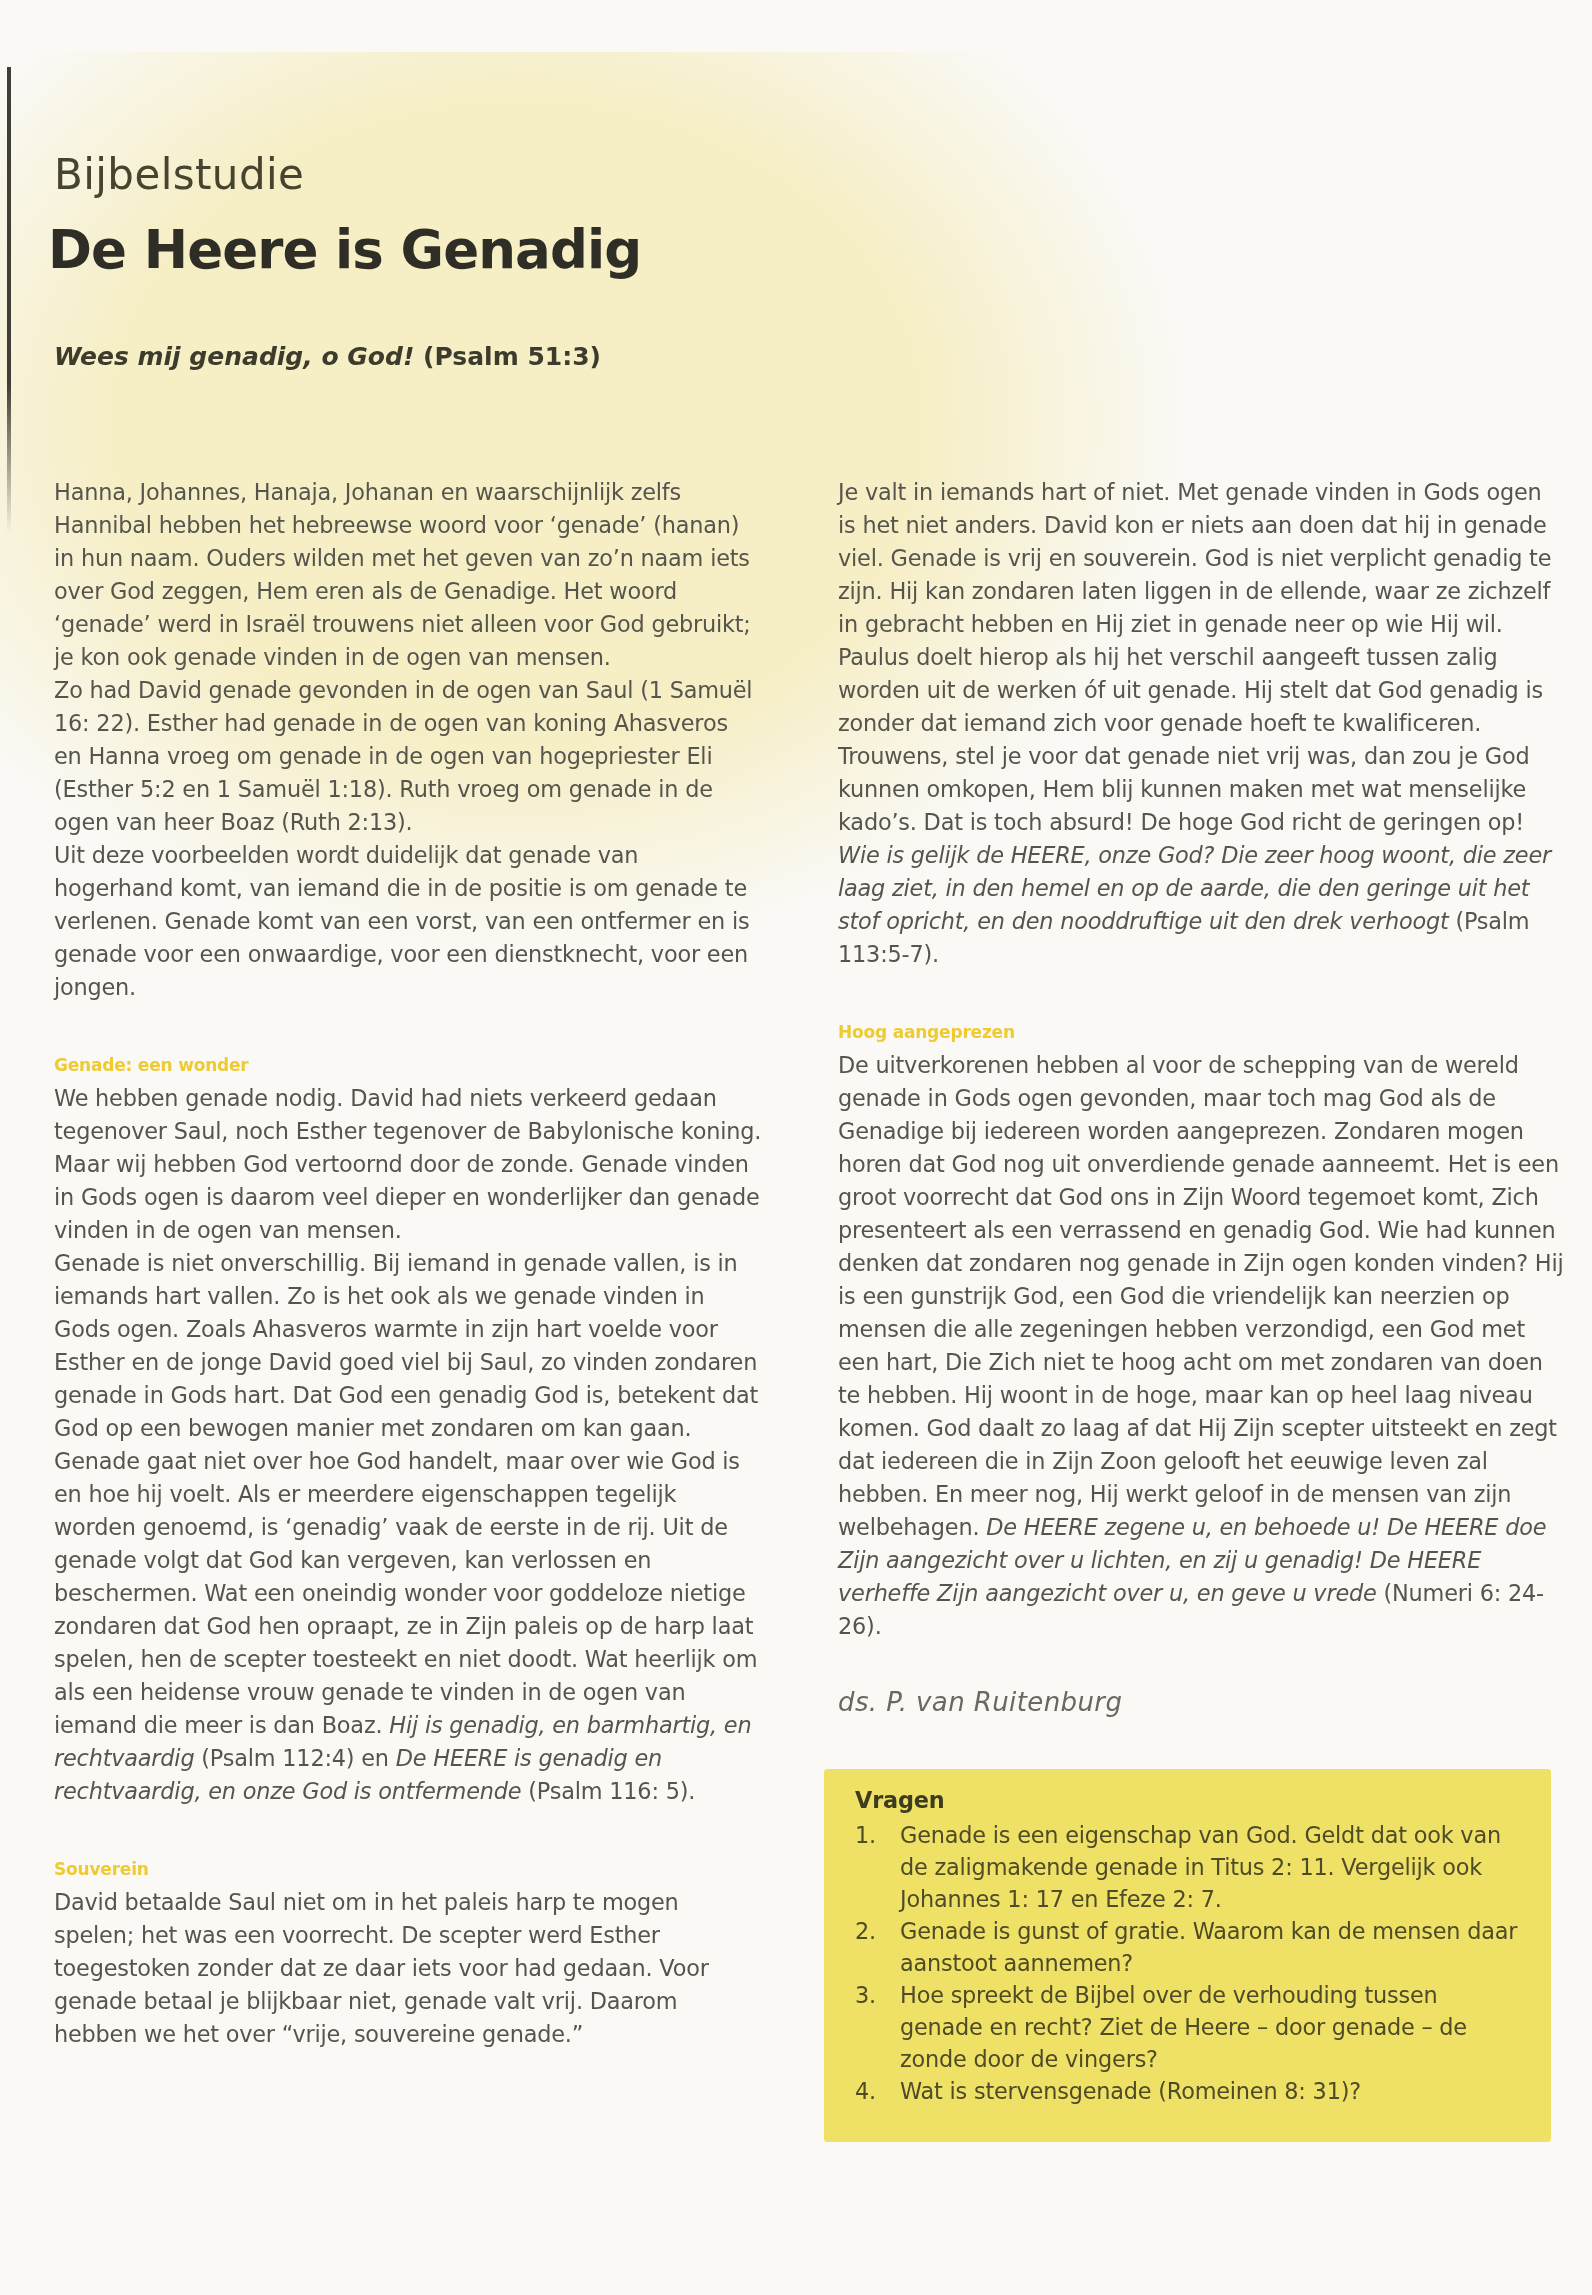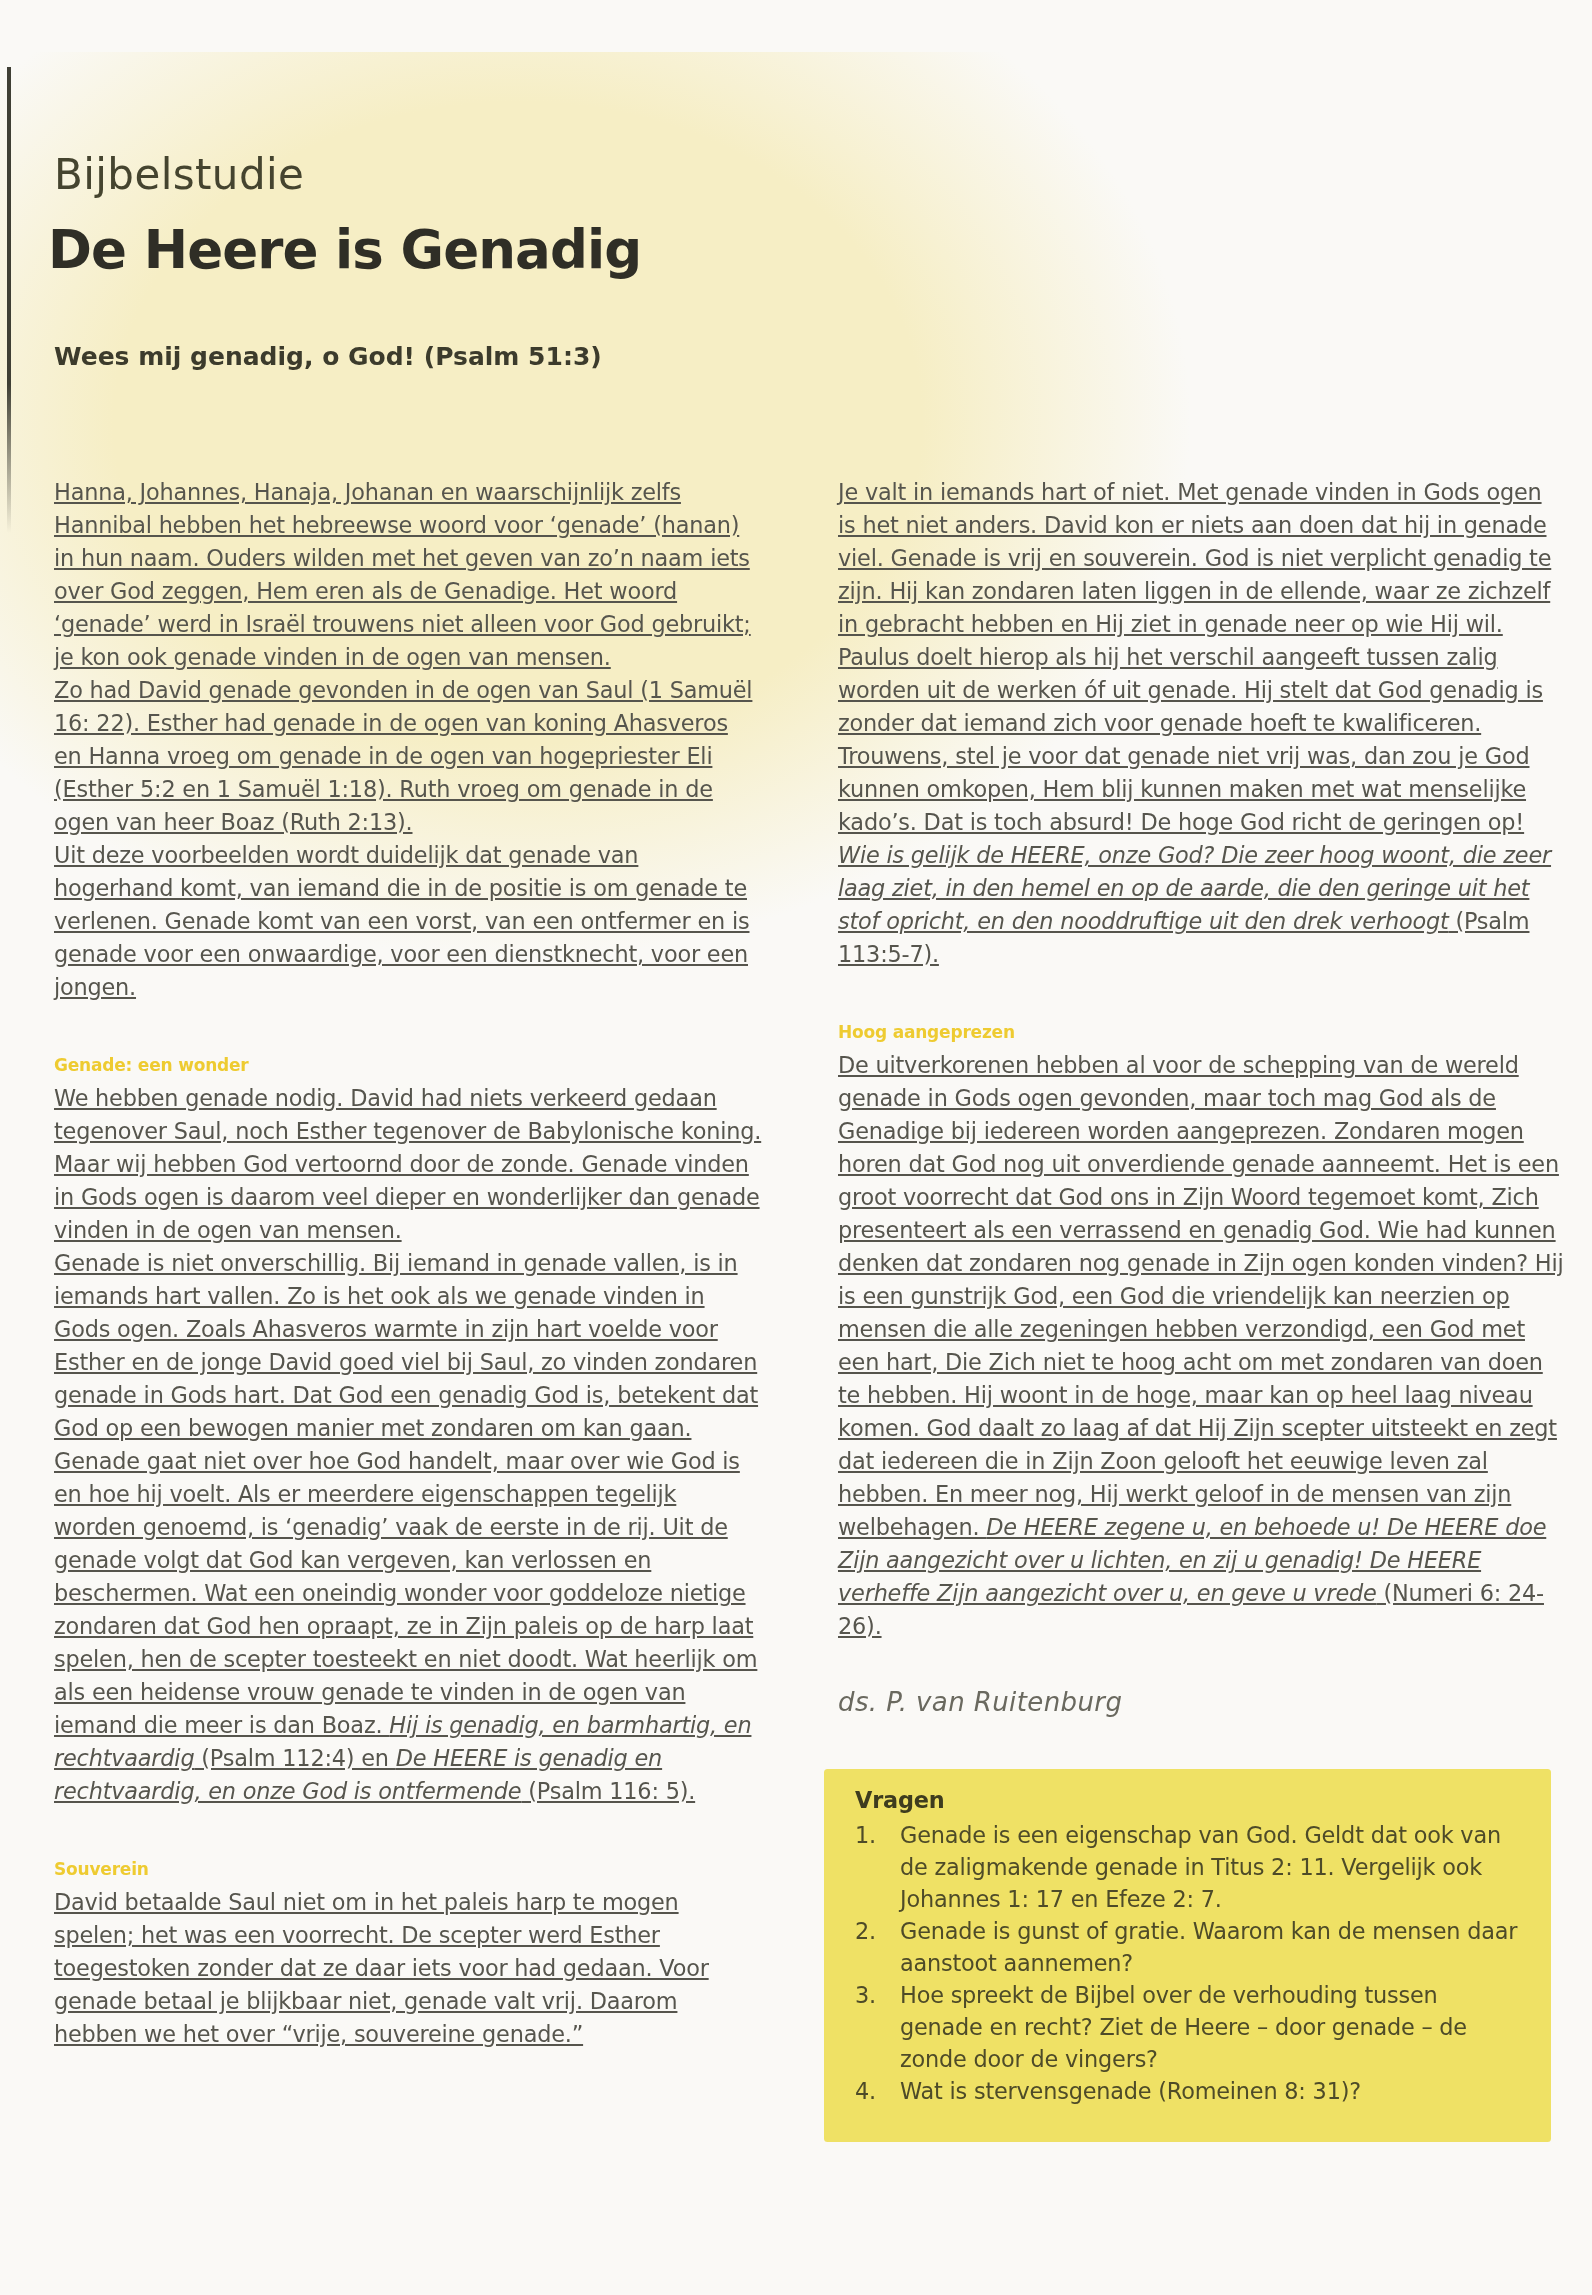--- a/index.html
+++ b/index.html
@@ -24,29 +24,29 @@
     font-size:42px;color:#45442f;letter-spacing:0.4px;
   }
   .title{
     position:absolute;left:48px;top:219px;margin:0;
     font-size:53px;font-weight:bold;color:#2f2e26;letter-spacing:-0.9px;
   }
   .subtitle{
     position:absolute;left:54px;top:342px;
     font-size:25px;font-weight:bold;color:#3c3b2c;
   }
-  .subtitle .quote{}
+  .subtitle .quote{font-style:italic;}
   .col{
     position:absolute;top:476px;
     font-size:22.4px;line-height:33px;color:#56554d;
     letter-spacing:-0.2px;
   }
   .col-left{left:54px;width:708px;}
   .col-right{left:838px;width:727px;}
-  .col p{margin:0;text-decoration:underline;}
+  .col p{margin:0;}
   .it{font-style:italic;}
   .shead{
     margin:45px 0 0 0;
     font-size:17px;line-height:33px;font-weight:bold;color:#eecb31;
   }
   .signature{
     margin-top:43px;
     font-size:26px;font-style:italic;color:#6a695f;letter-spacing:0.4px;
   }
   .qbox{

